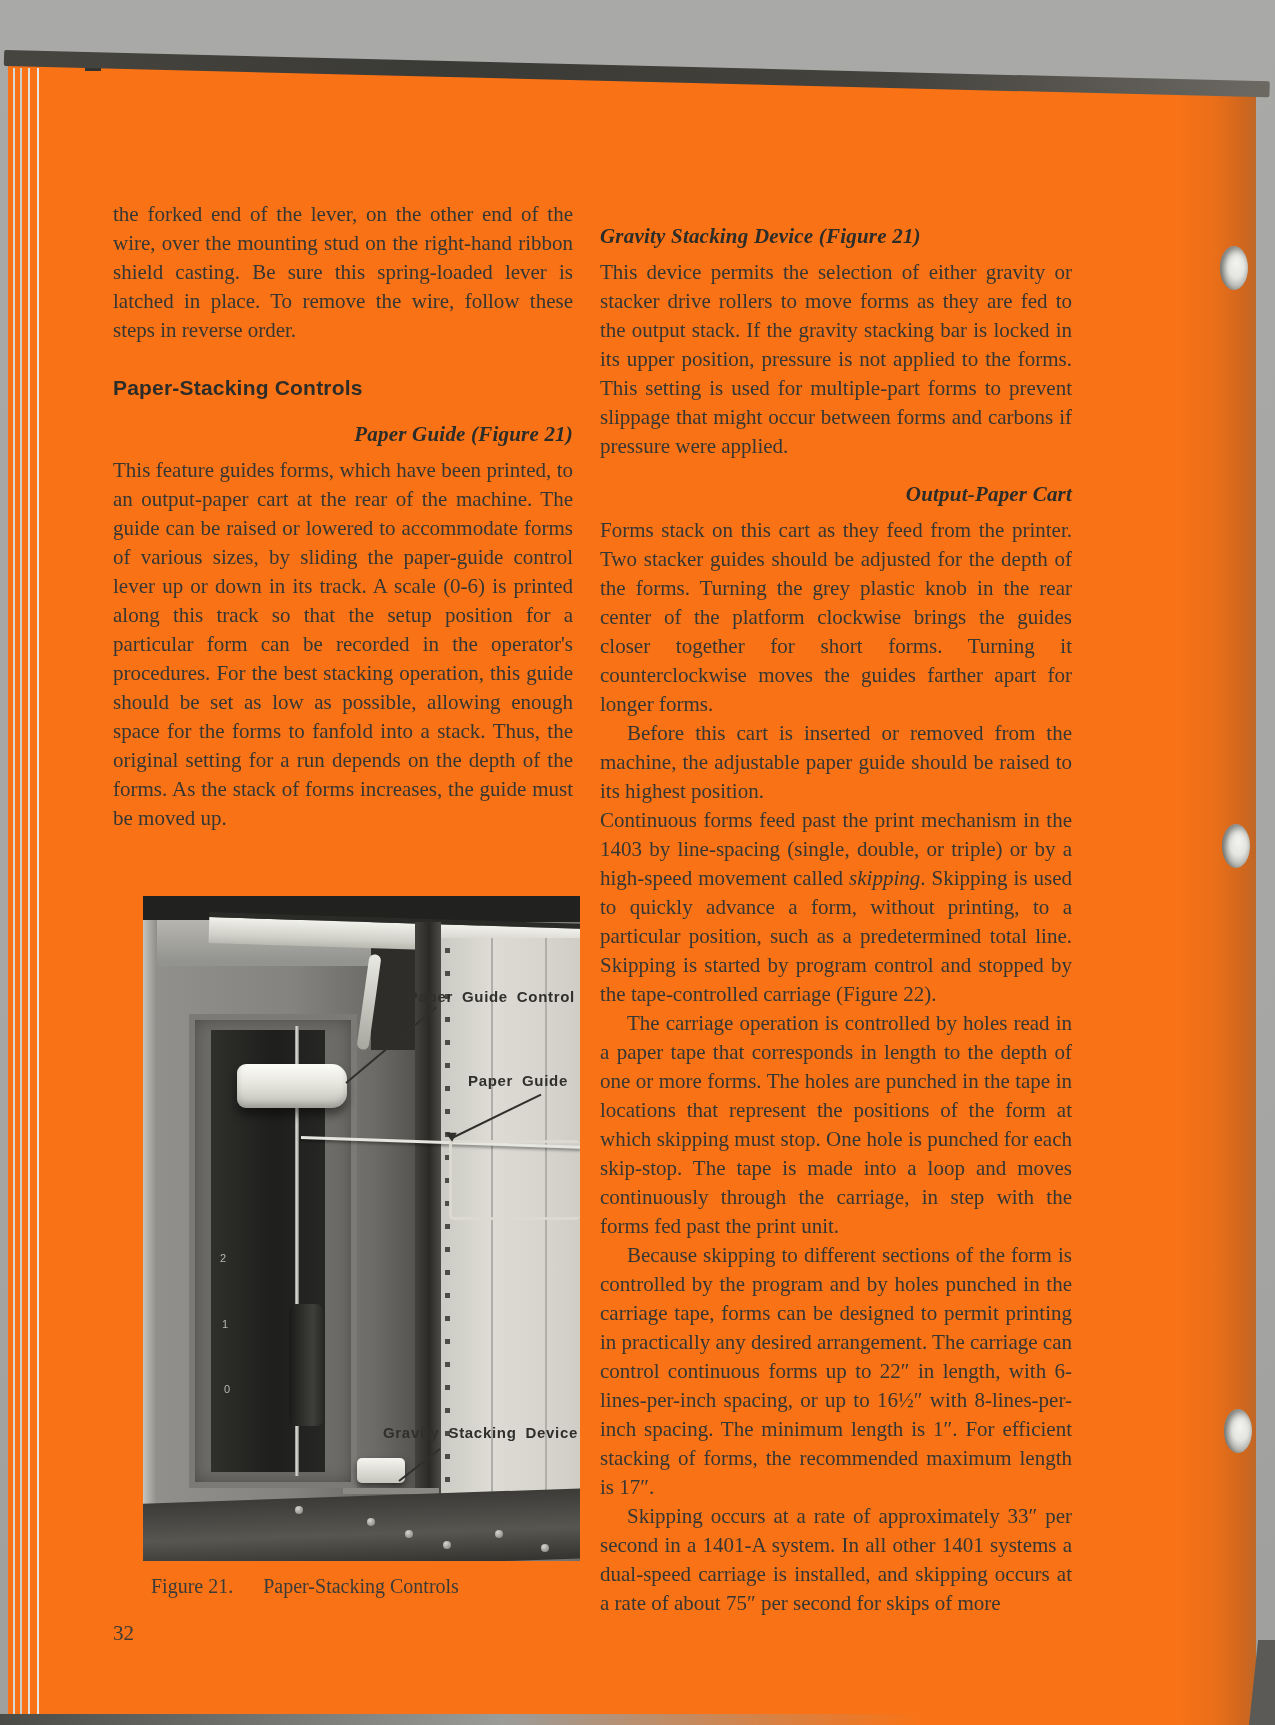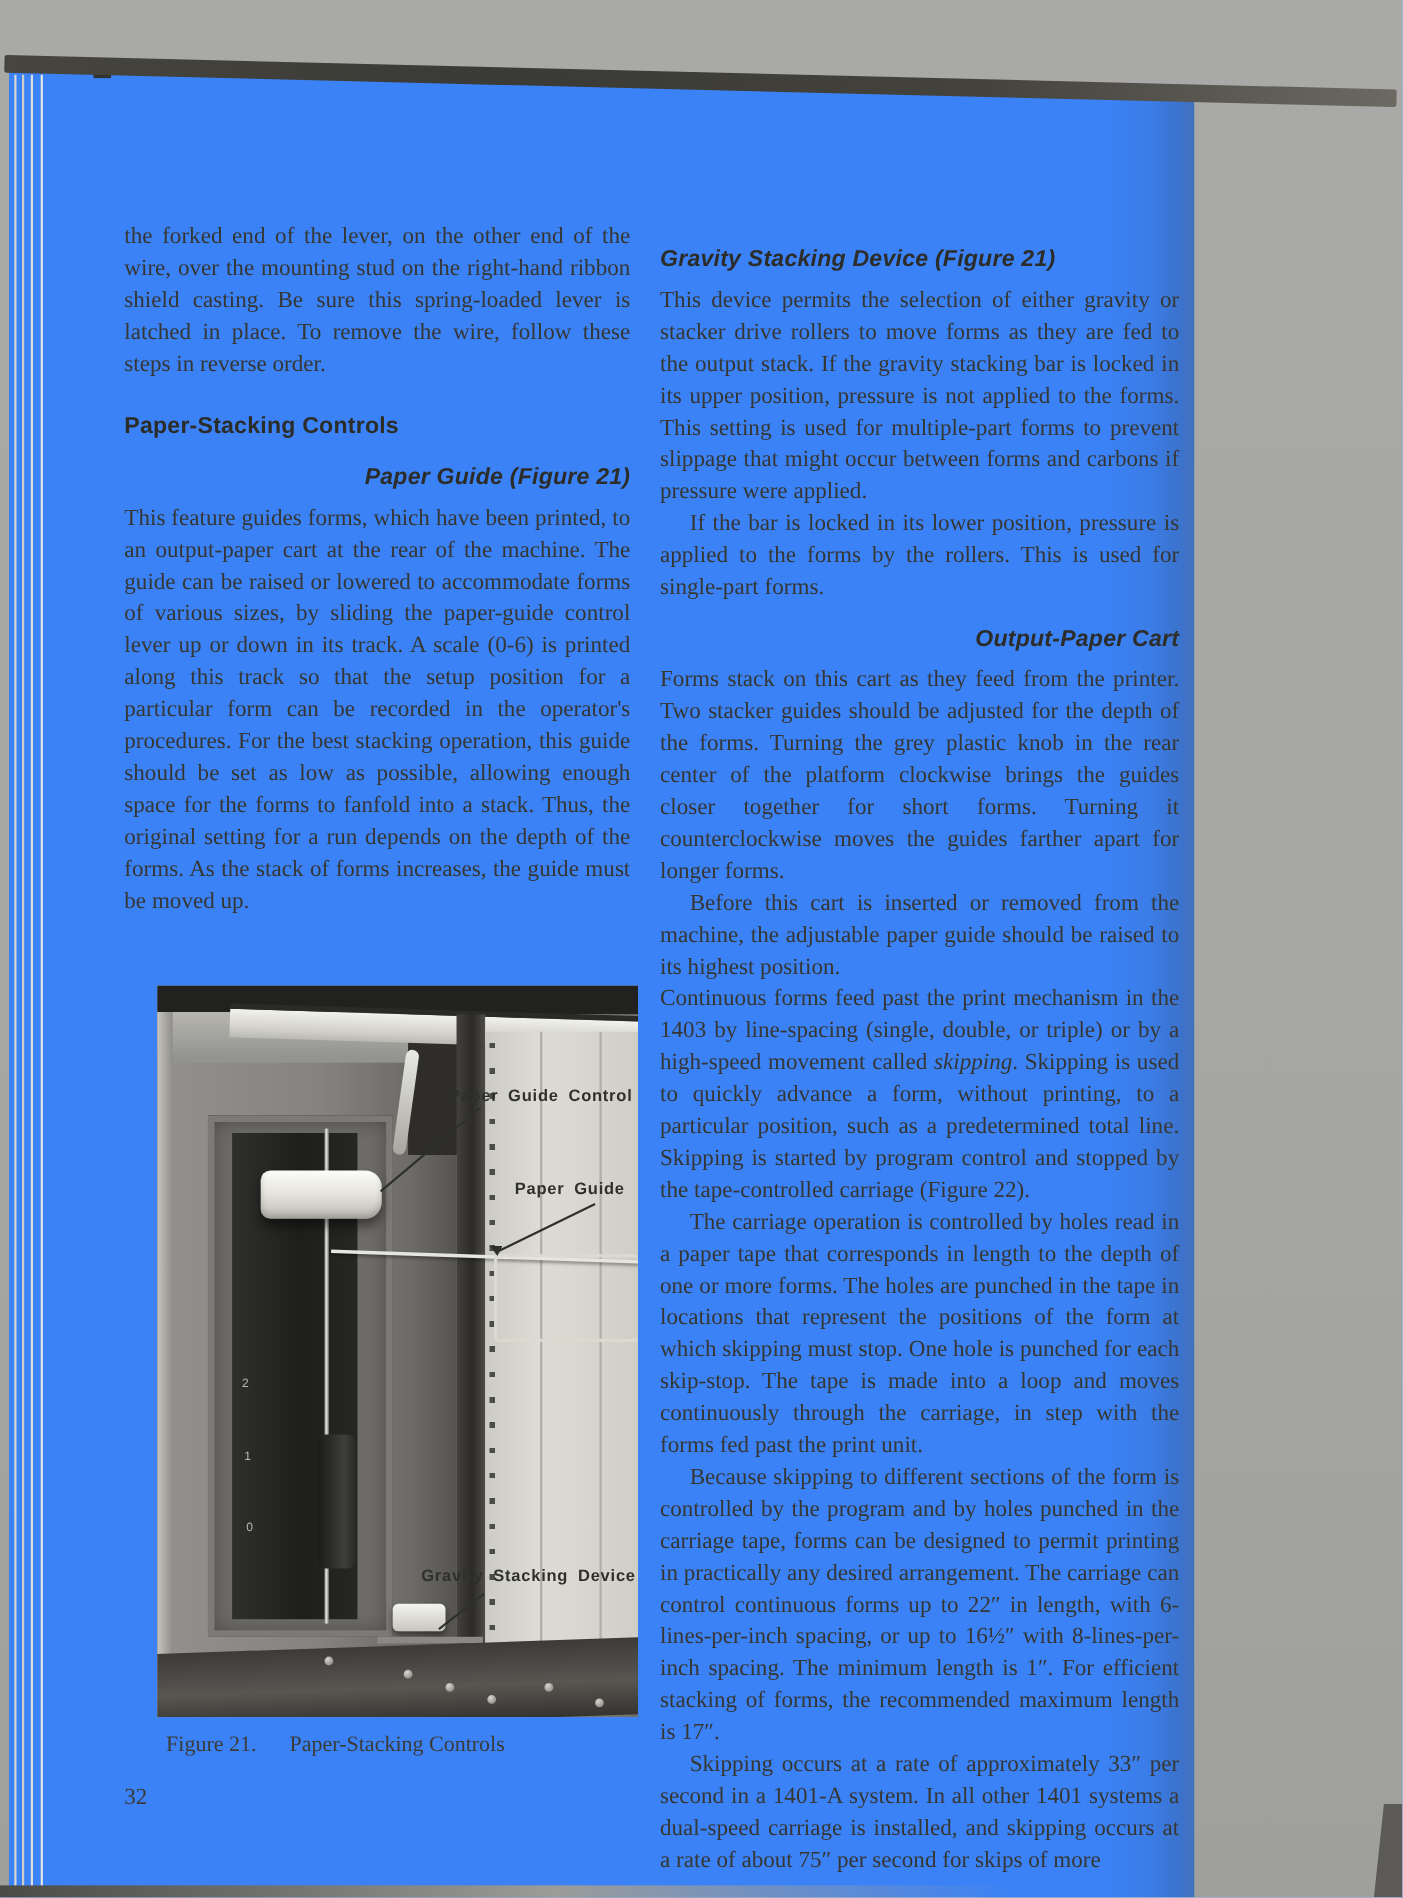--- a/index.html
+++ b/index.html
@@ -3,23 +3,23 @@
 <meta charset="utf-8">
 <style>
   html,body{margin:0;padding:0;}
   body{
     width:1275px;height:1725px;position:relative;overflow:hidden;
     background:linear-gradient(180deg,#a9a9a7 0%,#a6a6a4 60%,#9f9f9d 100%);
     font-family:"Liberation Serif", serif;
   }
   
   .sheet{
-    position:absolute;left:8px;top:58px;width:1078px;height:1667px;
+    position:absolute;left:8px;top:58px;width:1248px;height:1667px;
     background:linear-gradient(90deg,#e9e9e5 0px,#f6f6f2 38px,#f8f8f5 55%,#f4f4f0 88%,#ececе8 100%);
-    background-color:#3b82f6;
+    background-color:#f97316;
     clip-path:polygon(0 0,100% 32px,100% 100%,0 100%);
     overflow:hidden;z-index:1;
   }
   .top-edge-shadow{
     position:absolute;left:4px;top:50px;width:1266px;height:16px;
     background:linear-gradient(90deg,#47453f,#3a3a36 35%,#44423c 70%,#6b6962 100%);
     transform:rotate(1.42deg);transform-origin:left center;border-radius:2px;z-index:3;
   }
   .top-notch{position:absolute;left:77px;top:0px;width:16px;height:13px;background:#32322f;z-index:4;}
   .stack-line{position:absolute;top:10px;bottom:0;width:2px;z-index:2;}
@@ -50,21 +50,21 @@
   
   .col{position:absolute;color:#33332f;}
   .col-left{left:105px;top:142px;width:460px;height:1525px;}
   .col-right{left:592px;top:142px;width:472px;}
   p.body{font-size:21px;line-height:29px;margin:0;text-align:justify;color:#363632;}
   p.ind{text-indent:27px;}
   .h-sans{
     font-family:"Liberation Sans",sans-serif;font-weight:bold;font-size:21px;line-height:26px;
     color:#2c2c28;letter-spacing:0.2px;margin:0;
   }
-  .h-ital{font-style:italic;}
+  .h-ital{font-style:italic;font-family:Liberation Serif, serif;}
   .mt-sec{margin-top:30px;margin-bottom:0;}
   .mt-sub{margin-top:20px;margin-bottom:9px;text-align:right;}
   .mt-par{margin-top:0;}
   em.word{font-style:italic;}
   
   .figure-block{position:absolute;top:696px;left:30px;width:437px;}
   .photo{
     position:relative;width:437px;height:665px;overflow:hidden;
     background:#8c8a86;box-shadow:inset 0 0 40px rgba(30,30,28,0.35);
   }
@@ -198,21 +198,20 @@
 
     <div class="caption">
       <span class="cap-label">Figure 21.</span><span>Paper-Stacking Controls</span>
     </div>
     <div class="folio">32</div>
   </div>
 
   <div class="col col-right">
     <h3 class="h-sans h-ital" style="margin-top:23px;margin-bottom:9px;">Gravity Stacking Device (Figure 21)</h3>
     <p class="body">This device permits the selection of either gravity or stacker drive rollers to move forms as they are fed to the output stack. If the gravity stacking bar is locked in its upper position, pressure is not applied to the forms. This setting is used for multiple-part forms to prevent slippage that might occur between forms and carbons if pressure were applied.</p>
-    <p class="body ind">If the bar is locked in its lower position, pressure is applied to the forms by the rollers. This is used for single-part forms.</p>
 
     <h3 class="h-sans h-ital mt-sub">Output-Paper Cart</h3>
     <p class="body">Forms stack on this cart as they feed from the printer. Two stacker guides should be adjusted for the depth of the forms. Turning the grey plastic knob in the rear center of the platform clockwise brings the guides closer together for short forms. Turning it counterclockwise moves the guides farther apart for longer forms.</p>
     <p class="body ind">Before this cart is inserted or removed from the machine, the adjustable paper guide should be raised to its highest position.</p>
 
     <p class="body"><span>Continuous forms feed past the print mechanism in the 1403 by line-spacing (single, double, or triple) or by a high-speed movement called </span><em class="word">skipping</em><span>. Skipping is used to quickly advance a form, without printing, to a particular position, such as a predetermined total line. Skipping is started by program control and stopped by the tape-controlled carriage (Figure 22).</span></p>
     <p class="body ind">The carriage operation is controlled by holes read in a paper tape that corresponds in length to the depth of one or more forms. The holes are punched in the tape in locations that represent the positions of the form at which skipping must stop. One hole is punched for each skip-stop. The tape is made into a loop and moves continuously through the carriage, in step with the forms fed past the print unit.</p>
     <p class="body ind">Because skipping to different sections of the form is controlled by the program and by holes punched in the carriage tape, forms can be designed to permit printing in practically any desired arrangement. The carriage can control continuous forms up to 22″ in length, with 6-lines-per-inch spacing, or up to 16½″ with 8-lines-per-inch spacing. The minimum length is 1″. For efficient stacking of forms, the recommended maximum length is 17″.</p>
     <p class="body ind">Skipping occurs at a rate of approximately 33″ per second in a 1401-A system. In all other 1401 systems a dual-speed carriage is installed, and skipping occurs at a rate of about 75″ per second for skips of more</p>
   </div>

